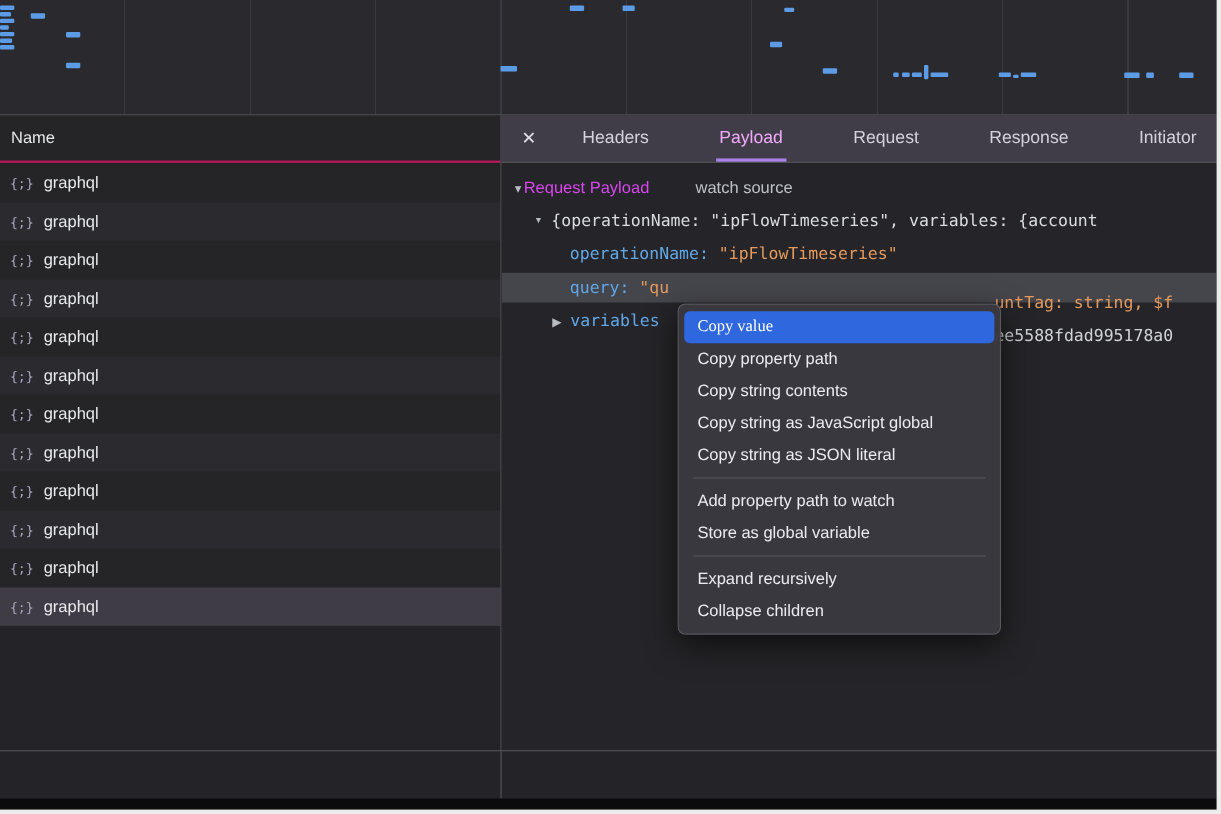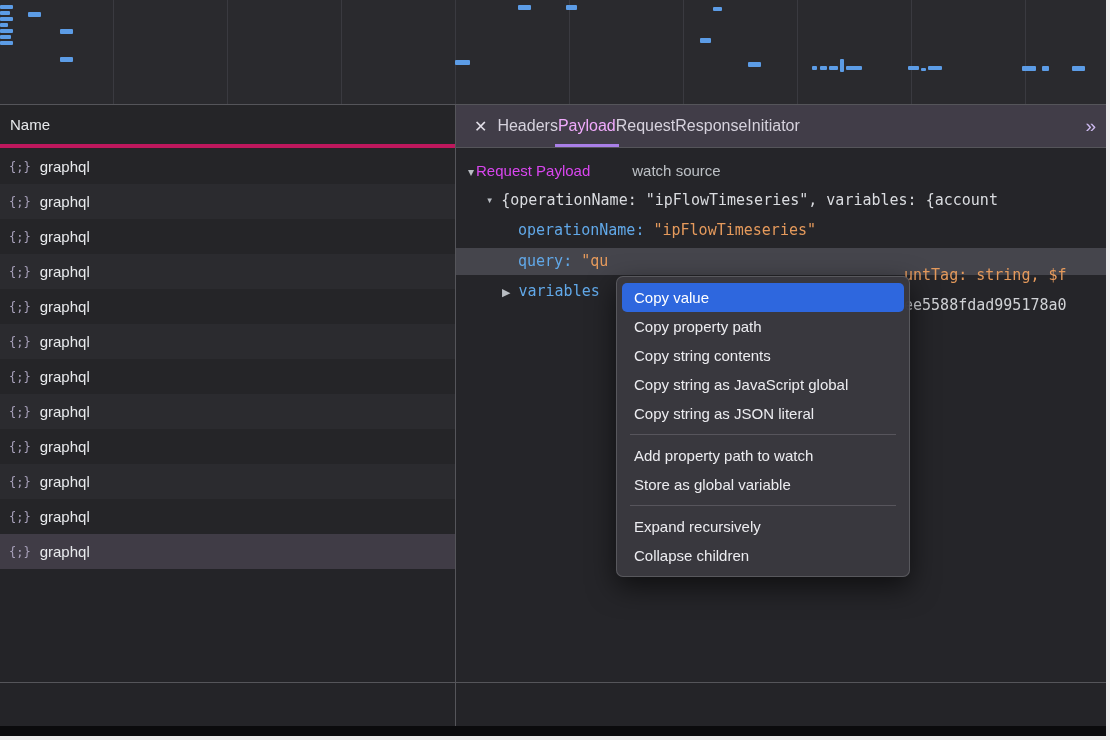--- a/index.html
+++ b/index.html
@@ -7,42 +7,42 @@
        font-family:"Liberation Sans",sans-serif;color:#e8eaed;}
 
   
   .overview{position:absolute;left:0;top:0;width:1106px;height:104px;background:#2a2a2e;
     border-bottom:1px solid #55555a;
     background-image:repeating-linear-gradient(90deg,transparent 0,transparent 113px,#3a3a40 113px,#3a3a40 114px);}
   .ovbar{position:absolute;background:#5c9ce6;border-radius:1px;}
 
   
   .name-header{position:absolute;left:0;top:105px;width:455px;height:43px;background:#252528;
-    border-bottom:4px solid #be185d;display:flex;align-items:center;padding-left:10px;box-sizing:border-box;
+    border-bottom:2px solid #be185d;display:flex;align-items:center;padding-left:10px;box-sizing:border-box;
     font-size:15px;color:#e8eaed;}
   .request-list{position:absolute;left:0;top:149px;width:455px;}
   .req-row{height:35px;display:flex;align-items:center;gap:9px;padding-left:9px;font-size:15px;
     background:#252528;color:#e8eaed;cursor:default;}
   .req-row.alt{background:#2b2b2f;}
   .req-row.sel{background:#403c46;}
   .req-icon{font-family:"DejaVu Sans Mono",monospace;font-size:12px;color:#aaa3bd;}
 
   .v-divider{position:absolute;left:455px;top:105px;width:1px;height:621px;background:#55555a;}
   .h-divider{position:absolute;left:0;top:682px;width:1106px;height:1px;background:#55555a;}
   .bottom-black{position:absolute;left:0;top:726px;width:1106px;height:10px;background:#0b0b0d;}
   .edge-right{position:absolute;right:0;top:0;width:4px;height:740px;background:#ececec;}
   .edge-bottom{position:absolute;left:0;bottom:0;width:1110px;height:4px;background:#ececec;}
 
   
   .tabstrip{position:absolute;left:456px;top:105px;width:650px;height:43px;background:#413d48;
     border-bottom:1px solid #55555a;display:flex;align-items:center;box-sizing:border-box;
     font-size:16px;color:#d6d2dd;}
   .close-x{margin:0 10px 0 18px;font-size:16px;color:#e2dfe8;cursor:default;}
   .tabs{display:flex;height:100%;align-items:center;}
-  .tab{position:relative;height:100%;display:flex;align-items:center;margin:0 0;cursor:default;}
+  .tab{position:relative;height:100%;display:flex;align-items:center;margin:0 32px;cursor:default;}
   .tab.active{color:#f0abfc;}
   .tab.active::after{content:"";position:absolute;left:-3px;right:-3px;bottom:0;height:3px;background:#a97fe8;}
   .overflow{margin-left:auto;margin-right:12px;font-size:19px;color:#cdbaf0;letter-spacing:-2px;}
 
   
   .payload{position:absolute;left:456px;top:149px;width:650px;height:533px;background:#252529;overflow:hidden;}
   .pl-header{padding:13px 0 0 12px;font-size:15px;display:flex;align-items:baseline;}
   .tri{color:#b9bdc3;font-size:12px;margin-right:2px;}
   .pl-title{font-weight:normal;color:#d946ef;}
   .pl-viewsource{margin-left:42px;color:#bdc1c6;}
@@ -56,21 +56,21 @@
   .v{color:#e59a5c;}
   .plainv{color:#d0d2d6;}
   .tail{position:absolute;left:448px;top:14px;}
   .tri3{color:#b9bdc3;font-size:11px;margin-right:8px;font-family:"Liberation Sans",sans-serif;}
 
   
   .menu{position:absolute;left:616px;top:276px;width:294px;box-sizing:border-box;z-index:10;
     background:rgba(58,57,63,0.98);border:1px solid rgba(255,255,255,0.16);border-radius:7px;
     box-shadow:0 10px 28px rgba(0,0,0,0.6);padding:6px 5px;font-size:15px;color:#ececf0;}
   .menu-item{height:29px;display:flex;align-items:center;padding:0 12px;border-radius:5px;cursor:default;}
-  .menu-item.hl{background:#2e67de;color:#ffffff;}
+  .menu-item.hl{background:#2e67de;color:#ffffff;font-family:Liberation Serif, serif;}
   .menu-sep{height:1px;background:#57555c;margin:6px 8px;}
 </style>
 </head>
 <body>
 
 <div class="app">
 
   <div class="overview">
       <div class="ovbar" style="left: 0px; top: 5px; width: 13px; height: 4px;"></div>
       <div class="ovbar" style="left: 0px; top: 11px; width: 10px; height: 4px;"></div>

